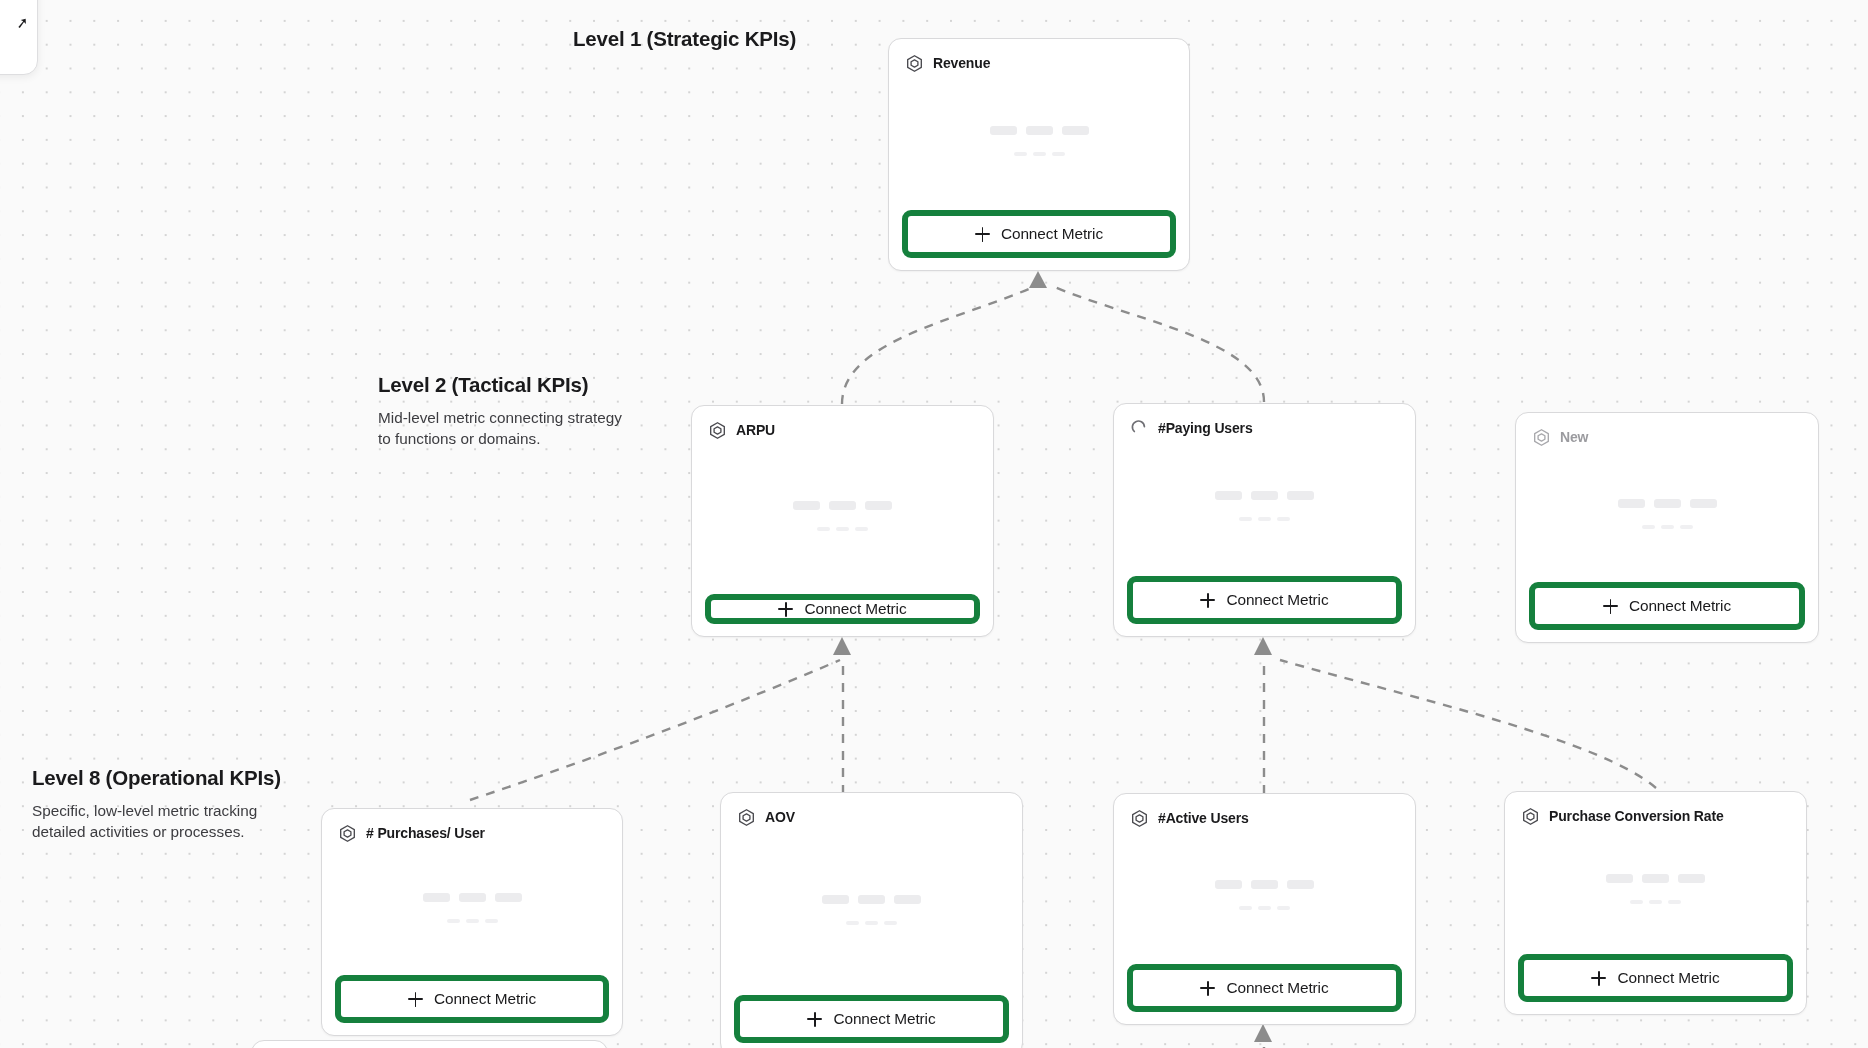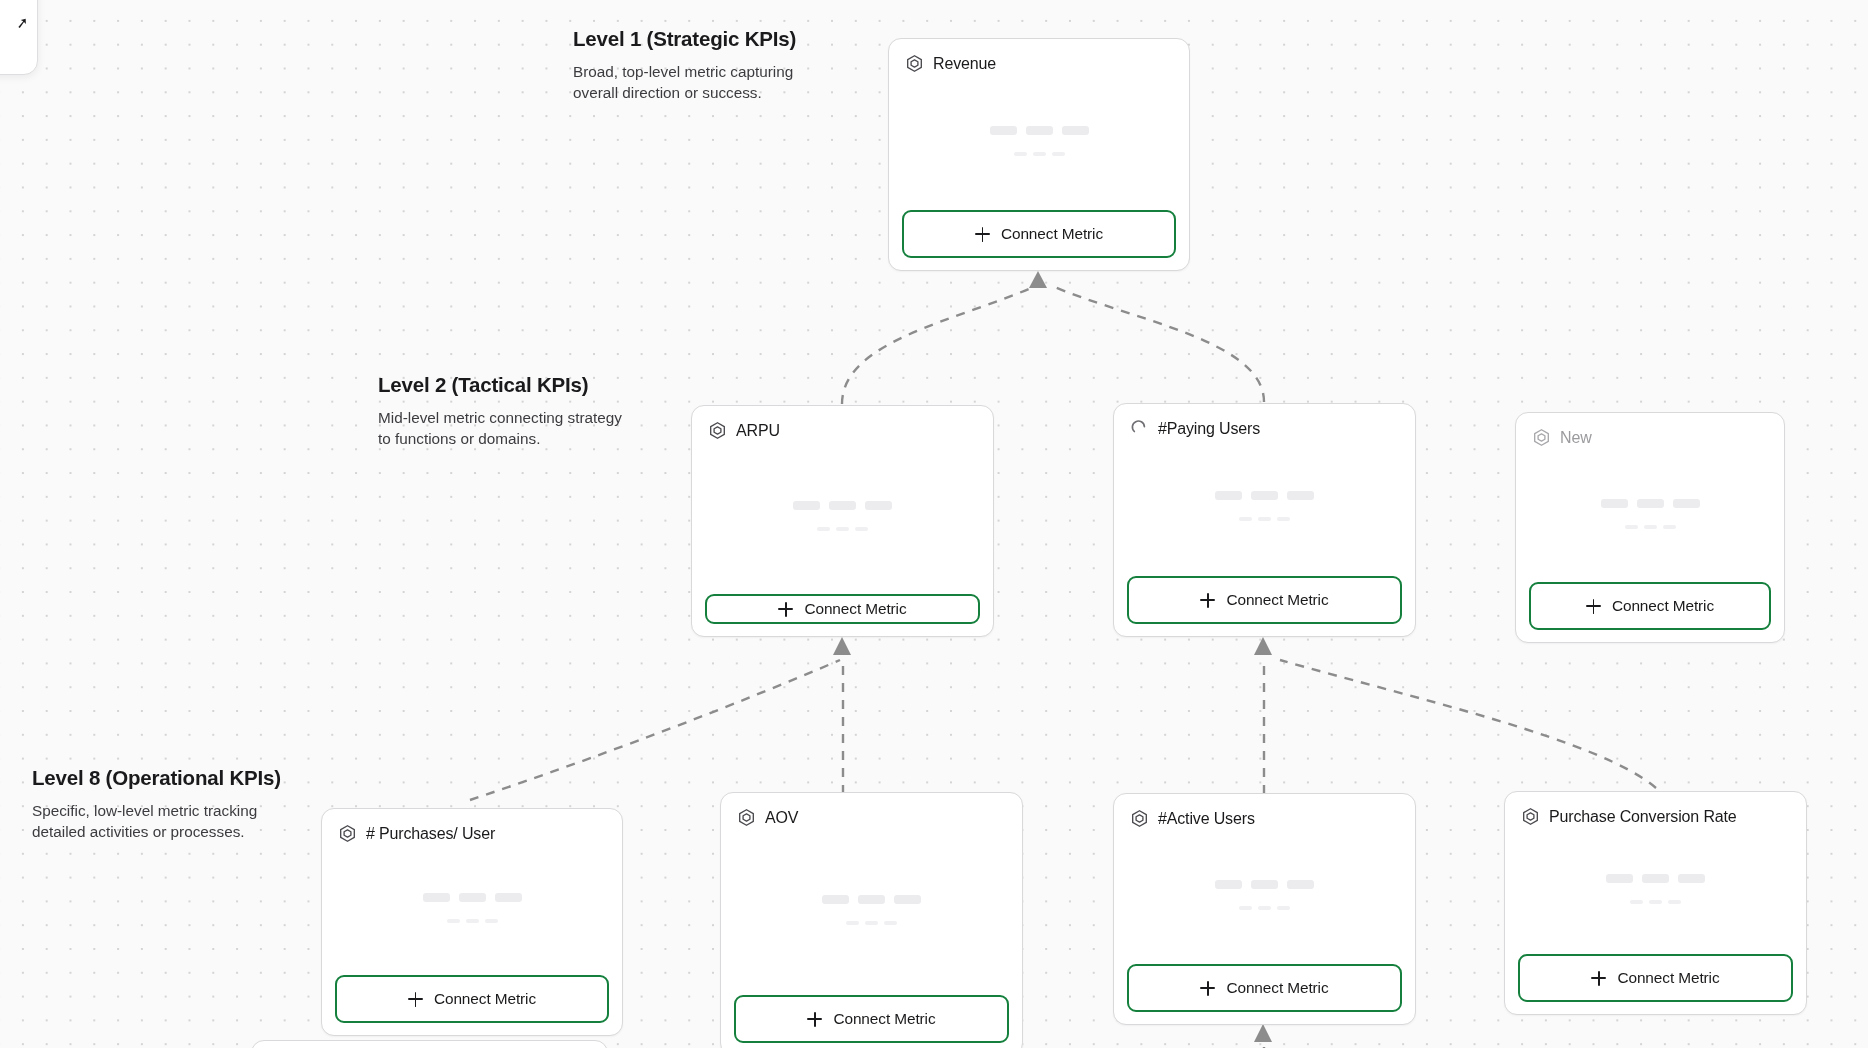--- a/index.html
+++ b/index.html
@@ -89,22 +89,22 @@
 
   .card-icon {
     flex: 0 0 auto;
     width: 19px;
     height: 19px;
     display: block;
   }
   .card-icon svg { display: block; width: 19px; height: 19px; }
 
   .card-title {
-    font-size: 16px;
-    font-weight: 400;
+    font-size: 14px;
+    font-weight: 700;
     letter-spacing: -0.15px;
     color: #1a1a1c;
     white-space: nowrap;
     line-height: 1.1;
   }
   .card.muted .card-title { color: #9b9b9f; }
 
   
   .card-body {
     flex: 1 1 auto;
@@ -127,21 +127,21 @@
   .skel.w3 { width: 27px; }
   .skel-row.small .skel {
     height: 4px;
     background: #f0f0f2;
     width: 13px;
   }
   .skel-row.small { gap: 6px; }
 
   
   .connect-btn {
-    border: 2px solid #15803d;
+    border: 6px solid #15803d;
     border-radius: 9px;
     background: #ffffff;
     display: flex;
     align-items: center;
     justify-content: center;
     gap: 11px;
     height: 48px;
     font-size: 15.4px;
     font-weight: 500;
     color: #1a1a1c;
@@ -213,21 +213,20 @@
     <path d="M 1264 1030 L 1264 1048"></path>
     <polygon points="1263,1024 1272,1042 1254,1042"></polygon>
   </svg>
 
   <div id="corner-panel">
     <span class="cursor-glyph">➚</span>
   </div>
 
   <div class="level-label" style="left:573px; top:26px; width:255px;">
     <div class="level-title">Level 1 (Strategic KPIs)</div>
-    <div class="level-desc">Broad, top-level metric capturing overall direction or success.</div>
   </div>
 
   <div class="level-label" style="left:378px; top:372px; width:252px;">
     <div class="level-title">Level 2 (Tactical KPIs)</div>
     <div class="level-desc">Mid-level metric connecting strategy to functions or domains.</div>
   </div>
 
   <div class="level-label" style="left:32px; top:765px; width:258px;">
     <div class="level-title">Level 8 (Operational KPIs)</div>
     <div class="level-desc">Specific, low-level metric tracking detailed activities or processes.</div>
@@ -309,21 +308,21 @@
         <span class="skel"></span>
         <span class="skel"></span>
       </div>
     </div>
     <div class="connect-btn">
       <span class="plus-icon"></span>
       <span>Connect Metric</span>
     </div>
   </div>
 
-  <div class="card muted" id="card-new" style="left:1515px; top:412px; width:270px; height:231px;">
+  <div class="card muted" id="card-new" style="left:1515px; top:412px; width:304px; height:231px;">
     <div class="card-head">
       <span class="card-icon">
         <svg viewBox="0 0 24 24">
           <path d="M12 2.2 20.6 7.1 20.6 16.9 12 21.8 3.4 16.9 3.4 7.1 Z" fill="none" stroke="#a8a8ac" stroke-width="1.7" stroke-linejoin="round"></path>
           <path d="M12 7.4 16.3 9.8 16.3 14.2 12 16.6 7.7 14.2 7.7 9.8 Z" fill="none" stroke="#a8a8ac" stroke-width="1.7" stroke-linejoin="round"></path>
         </svg>
       </span>
       <span class="card-title">New</span>
     </div>
     <div class="card-body">

